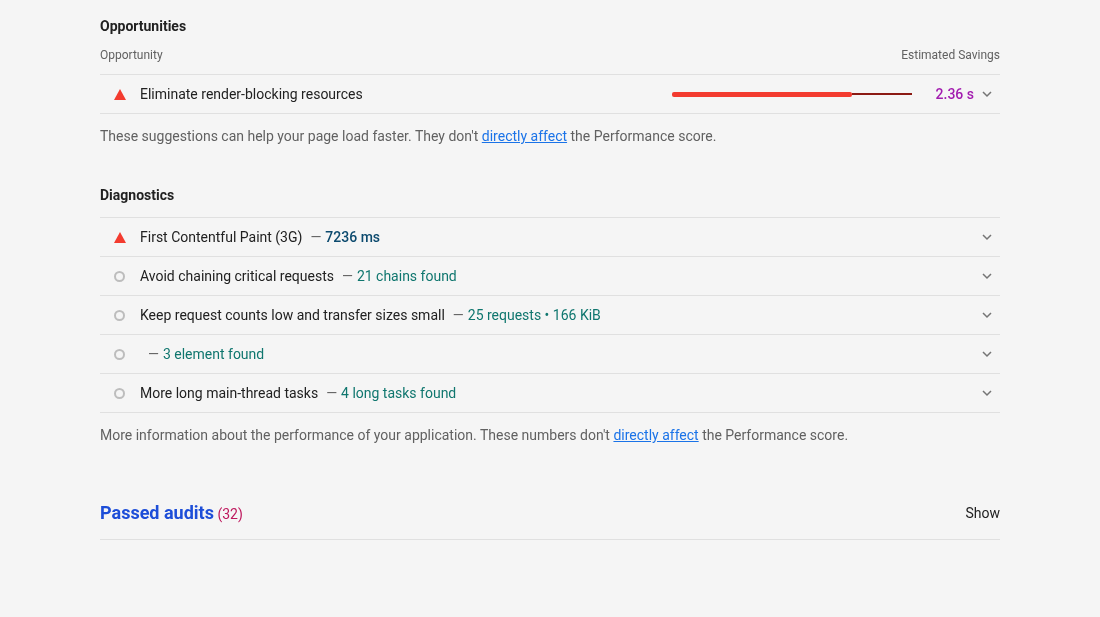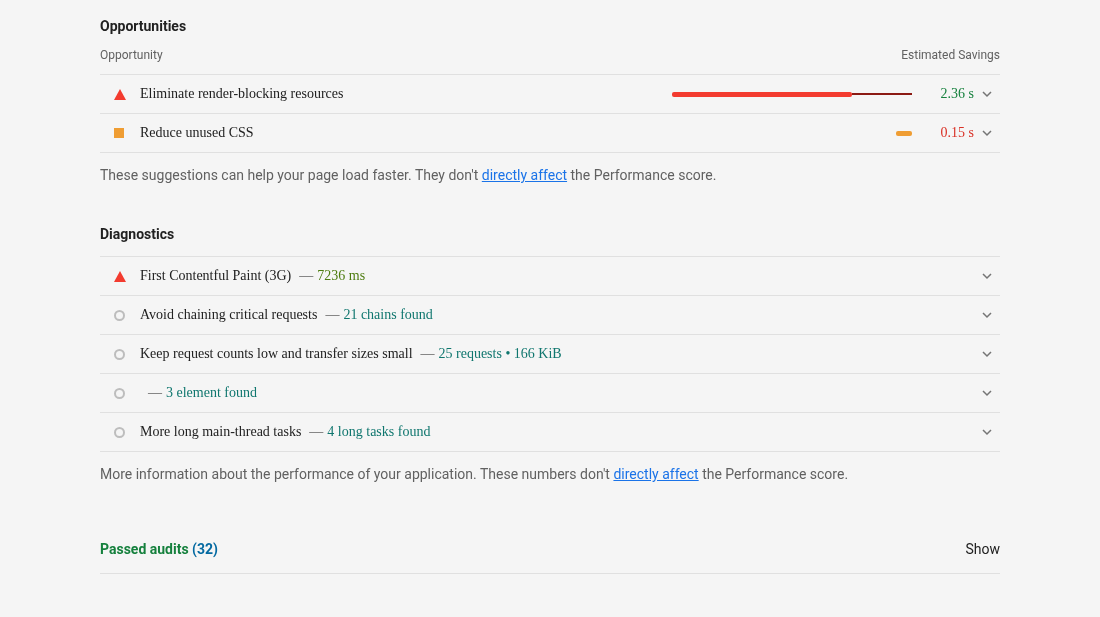--- a/index.html
+++ b/index.html
@@ -30,21 +30,20 @@
     margin-bottom: 12px;
   }
   .rule {
     border-top: 1px solid #e0e0e0;
   }
   .row {
     display: flex;
     align-items: center;
     padding: 11px 0;
     border-bottom: 1px solid #e0e0e0;
-    font-family: Liberation Serif, serif;
   }
   .icon-cell {
     width: 40px;
     display: flex;
     align-items: center;
     padding-left: 14px;
   }
   .triangle {
     width: 0; height: 0;
     border-left: 6px solid transparent;
@@ -82,21 +81,21 @@
   }
   .bar-fill.red { background: #f33b2f; }
   .bar-line.red-dark { background: #8b1a13; }
   .bar-fill.orange { background: #ef9d33; }
   .savings {
     width: 48px;
     text-align: right;
     font-size: 14px;
     font-weight: 500;
   }
-  .savings.red { color: #15803d; }
+  .savings.red { color: #a21caf; }
   .savings.orange { color: #d93025; }
   .chevron {
     width: 26px;
     display: flex;
     justify-content: center;
   }
   .chevron svg { width: 12px; height: 12px; }
   .helper {
     color: #616161;
     font-size: 14px;
@@ -106,36 +105,36 @@
   .helper a {
     color: #1a73e8;
   }
   .diag-detail {
     color: #0f766e;
   }
   .dash {
     color: #616161;
     margin: 0 4px 0 8px;
   }
-  .red-val { color: #4d7c0f; font-weight: 500; }
+  .red-val { color: #0c4a6e; font-weight: 500; }
   .passed-row {
     display: flex;
     justify-content: space-between;
     align-items: center;
     padding: 16px 0;
     border-bottom: 1px solid #e0e0e0;
   }
   .passed-title {
-    font-size: 14px;
+    font-size: 18px;
     font-weight: 700;
-    color: #15803d;
+    color: #1d4ed8;
   }
   .passed-count {
-    font-weight: 700;
-    color: #0369a1;
+    font-weight: 400;
+    color: #be185d;
   }
   .show-btn {
     color: #212121;
     font-size: 14px;
     cursor: pointer;
   }
 </style>
 </head>
 <body>
 
@@ -159,36 +158,20 @@
       <div class="bar-line red-dark" style="width:60px"></div>
     </div>
     <div class="savings red">2.36 s</div>
     <div class="chevron">
       <svg viewBox="0 0 12 12">
           <path d="M2 4 L6 8 L10 4" stroke="#757575" stroke-width="1.5" fill="none"></path>
         </svg>
     </div>
   </div>
 
-  <div class="row">
-    <div class="icon-cell">
-        <div class="square"></div>
-      </div>
-    <div class="row-label">Reduce unused CSS</div>
-    <div class="spacer"></div>
-    <div class="bar-wrap" style="justify-content:flex-end">
-      <div class="bar-fill orange" style="width:16px"></div>
-    </div>
-    <div class="savings orange">0.15 s</div>
-    <div class="chevron">
-      <svg viewBox="0 0 12 12">
-          <path d="M2 4 L6 8 L10 4" stroke="#757575" stroke-width="1.5" fill="none"></path>
-        </svg>
-    </div>
-  </div>
 
   <div class="helper">
     <span>These suggestions can help your page load faster. They don't </span><a href="#">directly affect</a><span> the Performance score.</span>
   </div>
 
   <div class="section-title">Diagnostics</div>
   <div class="rule"></div>
 
   <div class="row">
     <div class="icon-cell">

